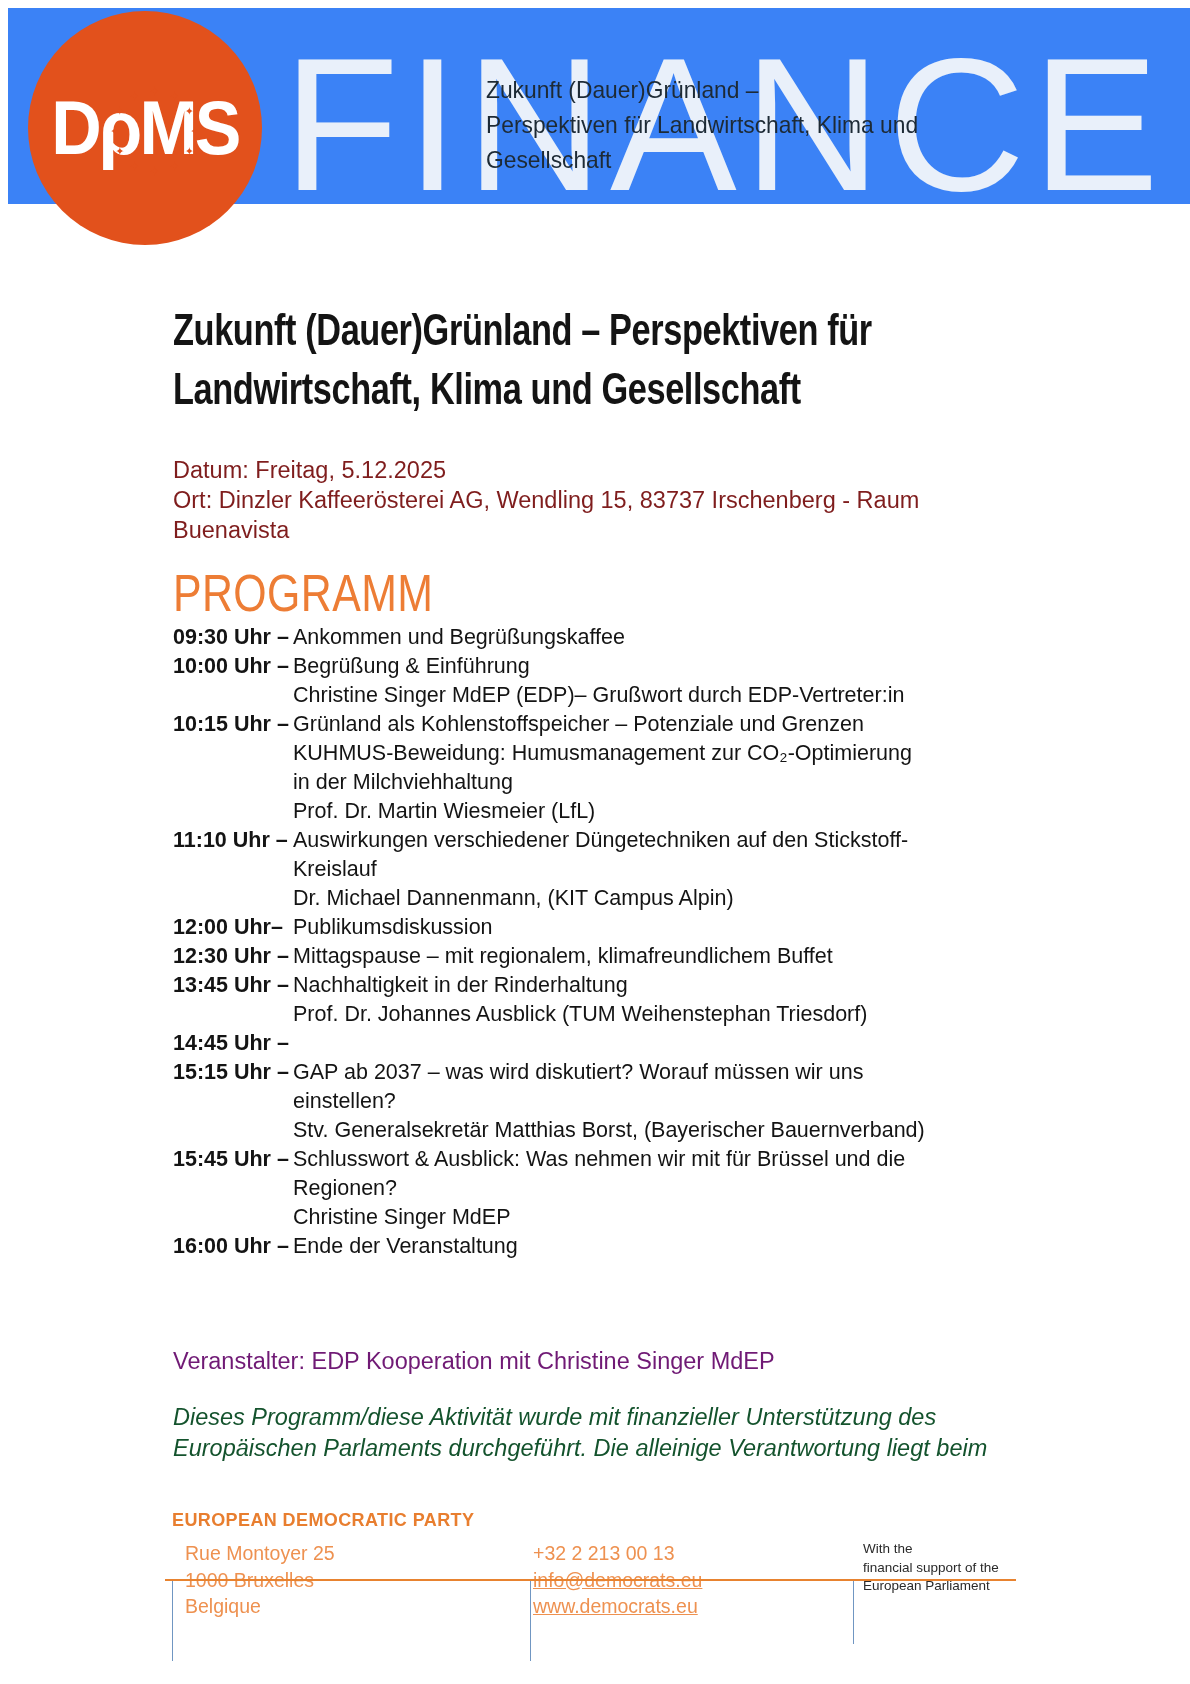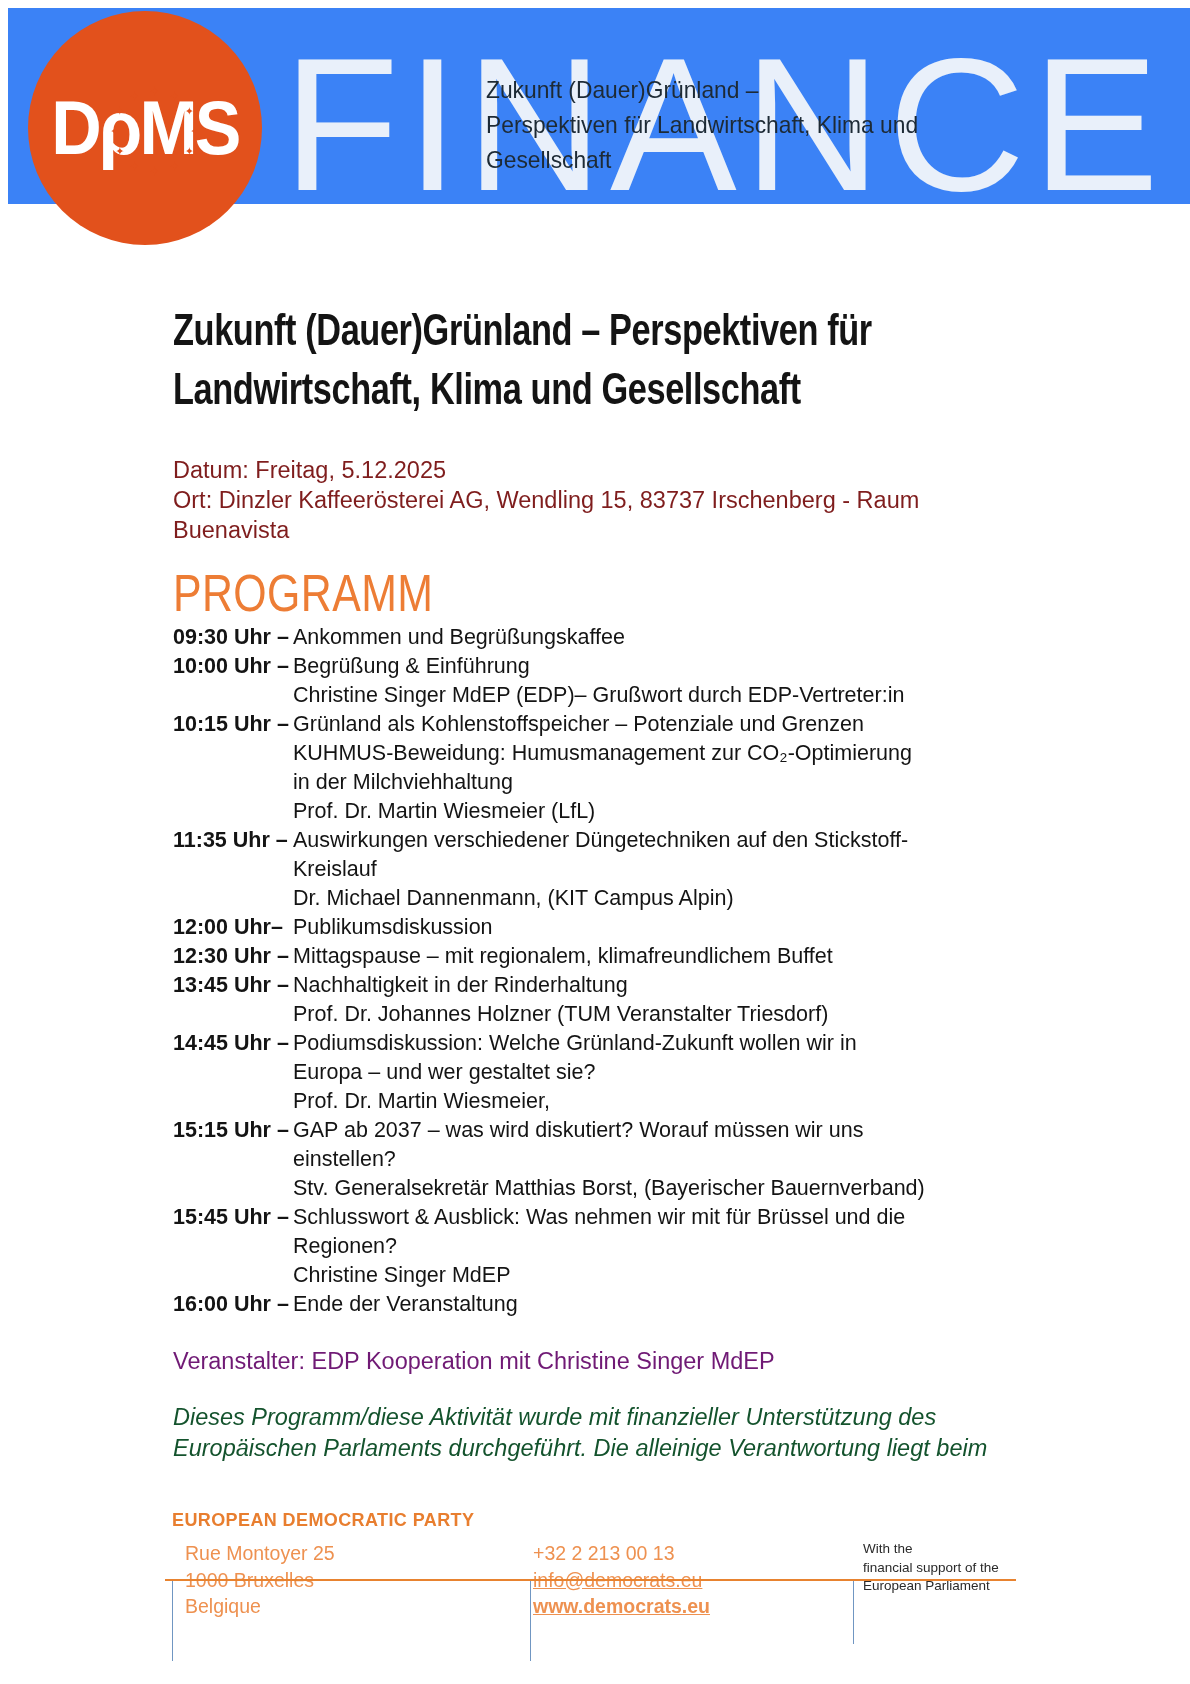--- a/index.html
+++ b/index.html
@@ -66,21 +66,21 @@
   
   .party-name{
     position:absolute;left:172px;top:1509px;font-size:18px;font-weight:700;
     letter-spacing:0.4px;line-height:22px;
   }
   .fcol{position:absolute;font-size:19.5px;line-height:26.5px;}
   .fcol div{white-space:nowrap;}
   .addr{left:185px;top:1540px;}
   .contact{left:533px;top:1540px;}
   .contact a{text-decoration:underline;cursor:pointer;}
-  .contact .site{font-weight:700;}
+  .contact .site{font-weight:400;}
   .support{
     position:absolute;left:863px;top:1540px;font-size:13.5px;line-height:18.5px;
     color:#2a2a2a;white-space:pre-line;
   }
   .hline{position:absolute;left:165px;top:1579px;width:851px;height:2px;}
   .vline{position:absolute;width:1px;background:#7096c2;}
   .v1{left:172px;top:1581px;height:80px;}
   .v2{left:530px;top:1581px;height:80px;}
   .v3{left:853px;top:1581px;height:63px;}
 </style>
@@ -134,43 +134,40 @@
 Christine Singer MdEP (EDP)– Grußwort durch EDP-Vertreter:in</div>
       </div>
       <div class="srow">
         <div class="stime">10:15 Uhr –</div>
         <div class="sdesc">Grünland als Kohlenstoffspeicher – Potenziale und Grenzen
 KUHMUS-Beweidung: Humusmanagement zur CO₂-Optimierung
 in der Milchviehhaltung
 Prof. Dr. Martin Wiesmeier (LfL)</div>
       </div>
       <div class="srow">
-        <div class="stime">11:35 Uhr –</div>
+        <div class="stime">11:10 Uhr –</div>
         <div class="sdesc">Auswirkungen verschiedener Düngetechniken auf den Stickstoff-
 Kreislauf
 Dr. Michael Dannenmann, (KIT Campus Alpin)</div>
       </div>
       <div class="srow">
         <div class="stime">12:00 Uhr–</div>
         <div class="sdesc">Publikumsdiskussion</div>
       </div>
       <div class="srow">
         <div class="stime">12:30 Uhr –</div>
         <div class="sdesc">Mittagspause – mit regionalem, klimafreundlichem Buffet</div>
       </div>
       <div class="srow">
         <div class="stime">13:45 Uhr –</div>
         <div class="sdesc">Nachhaltigkeit in der Rinderhaltung
-Prof. Dr. Johannes Holzner (TUM Veranstalter Triesdorf)</div>
+Prof. Dr. Johannes Ausblick (TUM Weihenstephan Triesdorf)</div>
       </div>
       <div class="srow">
         <div class="stime">14:45 Uhr –</div>
-        <div class="sdesc">Podiumsdiskussion: Welche Grünland-Zukunft wollen wir in
-Europa – und wer gestaltet sie?
-Prof. Dr. Martin Wiesmeier,</div>
       </div>
       <div class="srow">
         <div class="stime">15:15 Uhr –</div>
         <div class="sdesc">GAP ab 2037 – was wird diskutiert? Worauf müssen wir uns
 einstellen?
 Stv. Generalsekretär Matthias Borst, (Bayerischer Bauernverband)</div>
       </div>
       <div class="srow">
         <div class="stime">15:45 Uhr –</div>
         <div class="sdesc">Schlusswort &amp; Ausblick: Was nehmen wir mit für Brüssel und die

